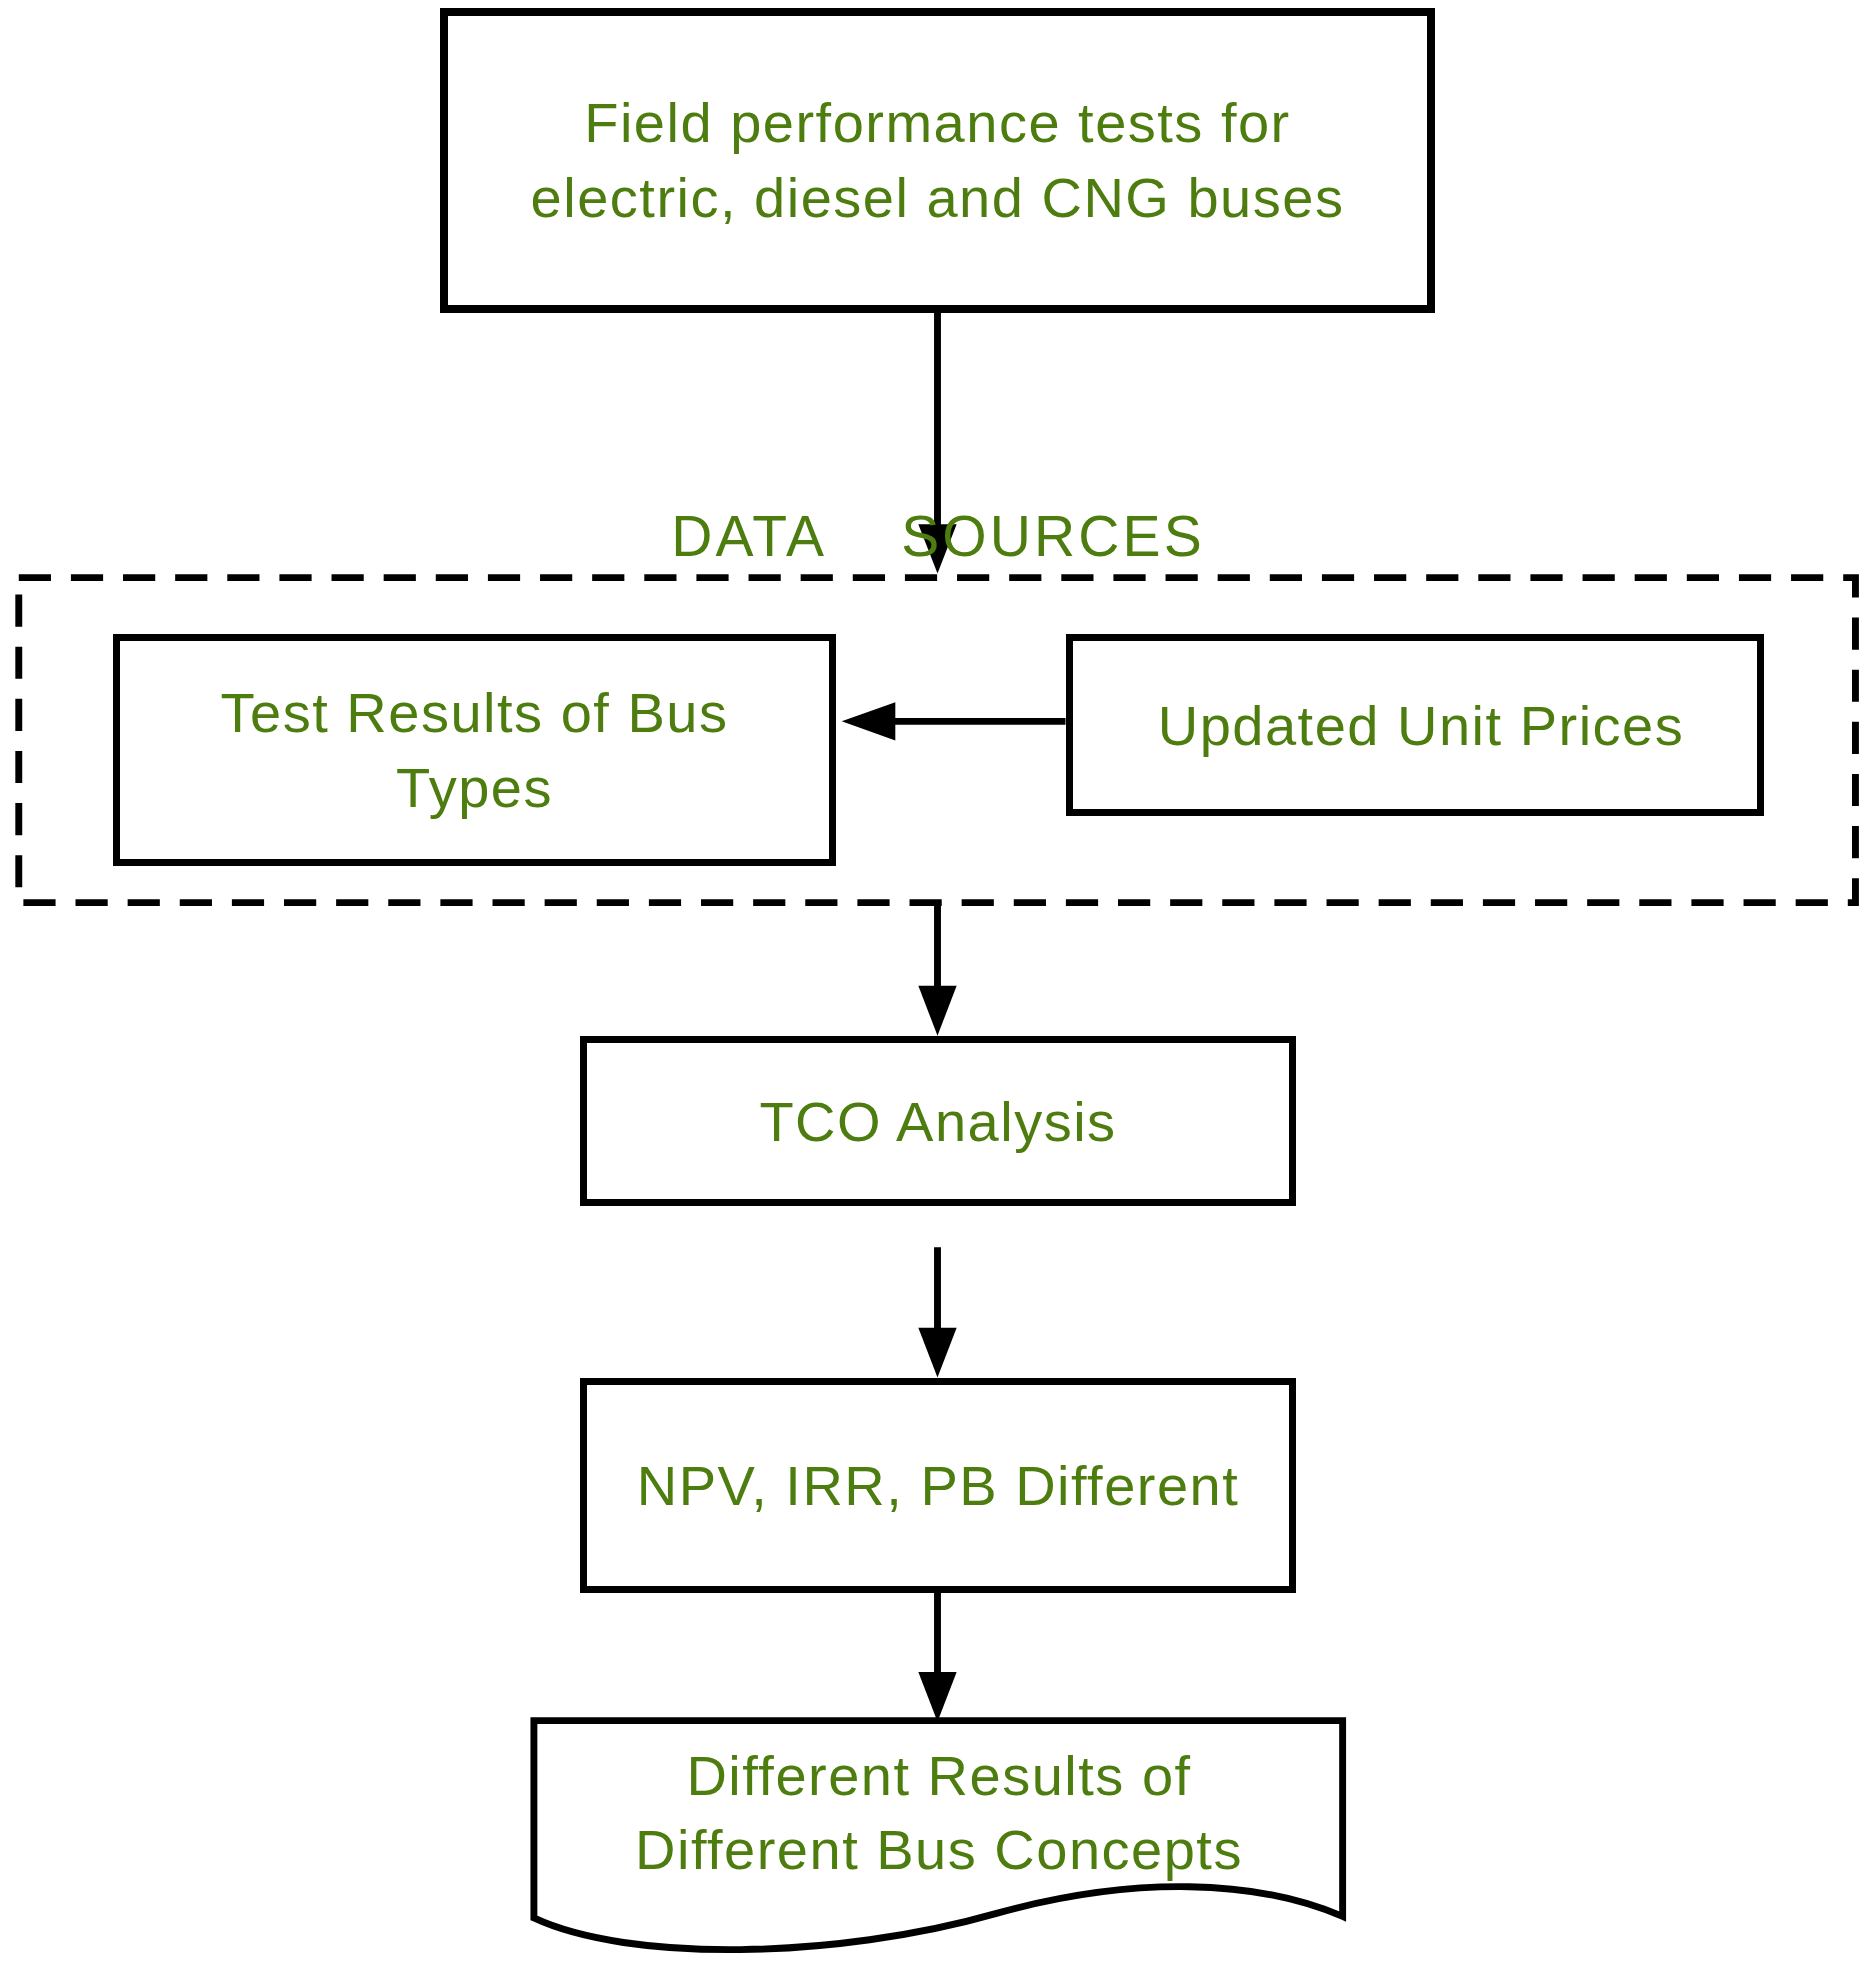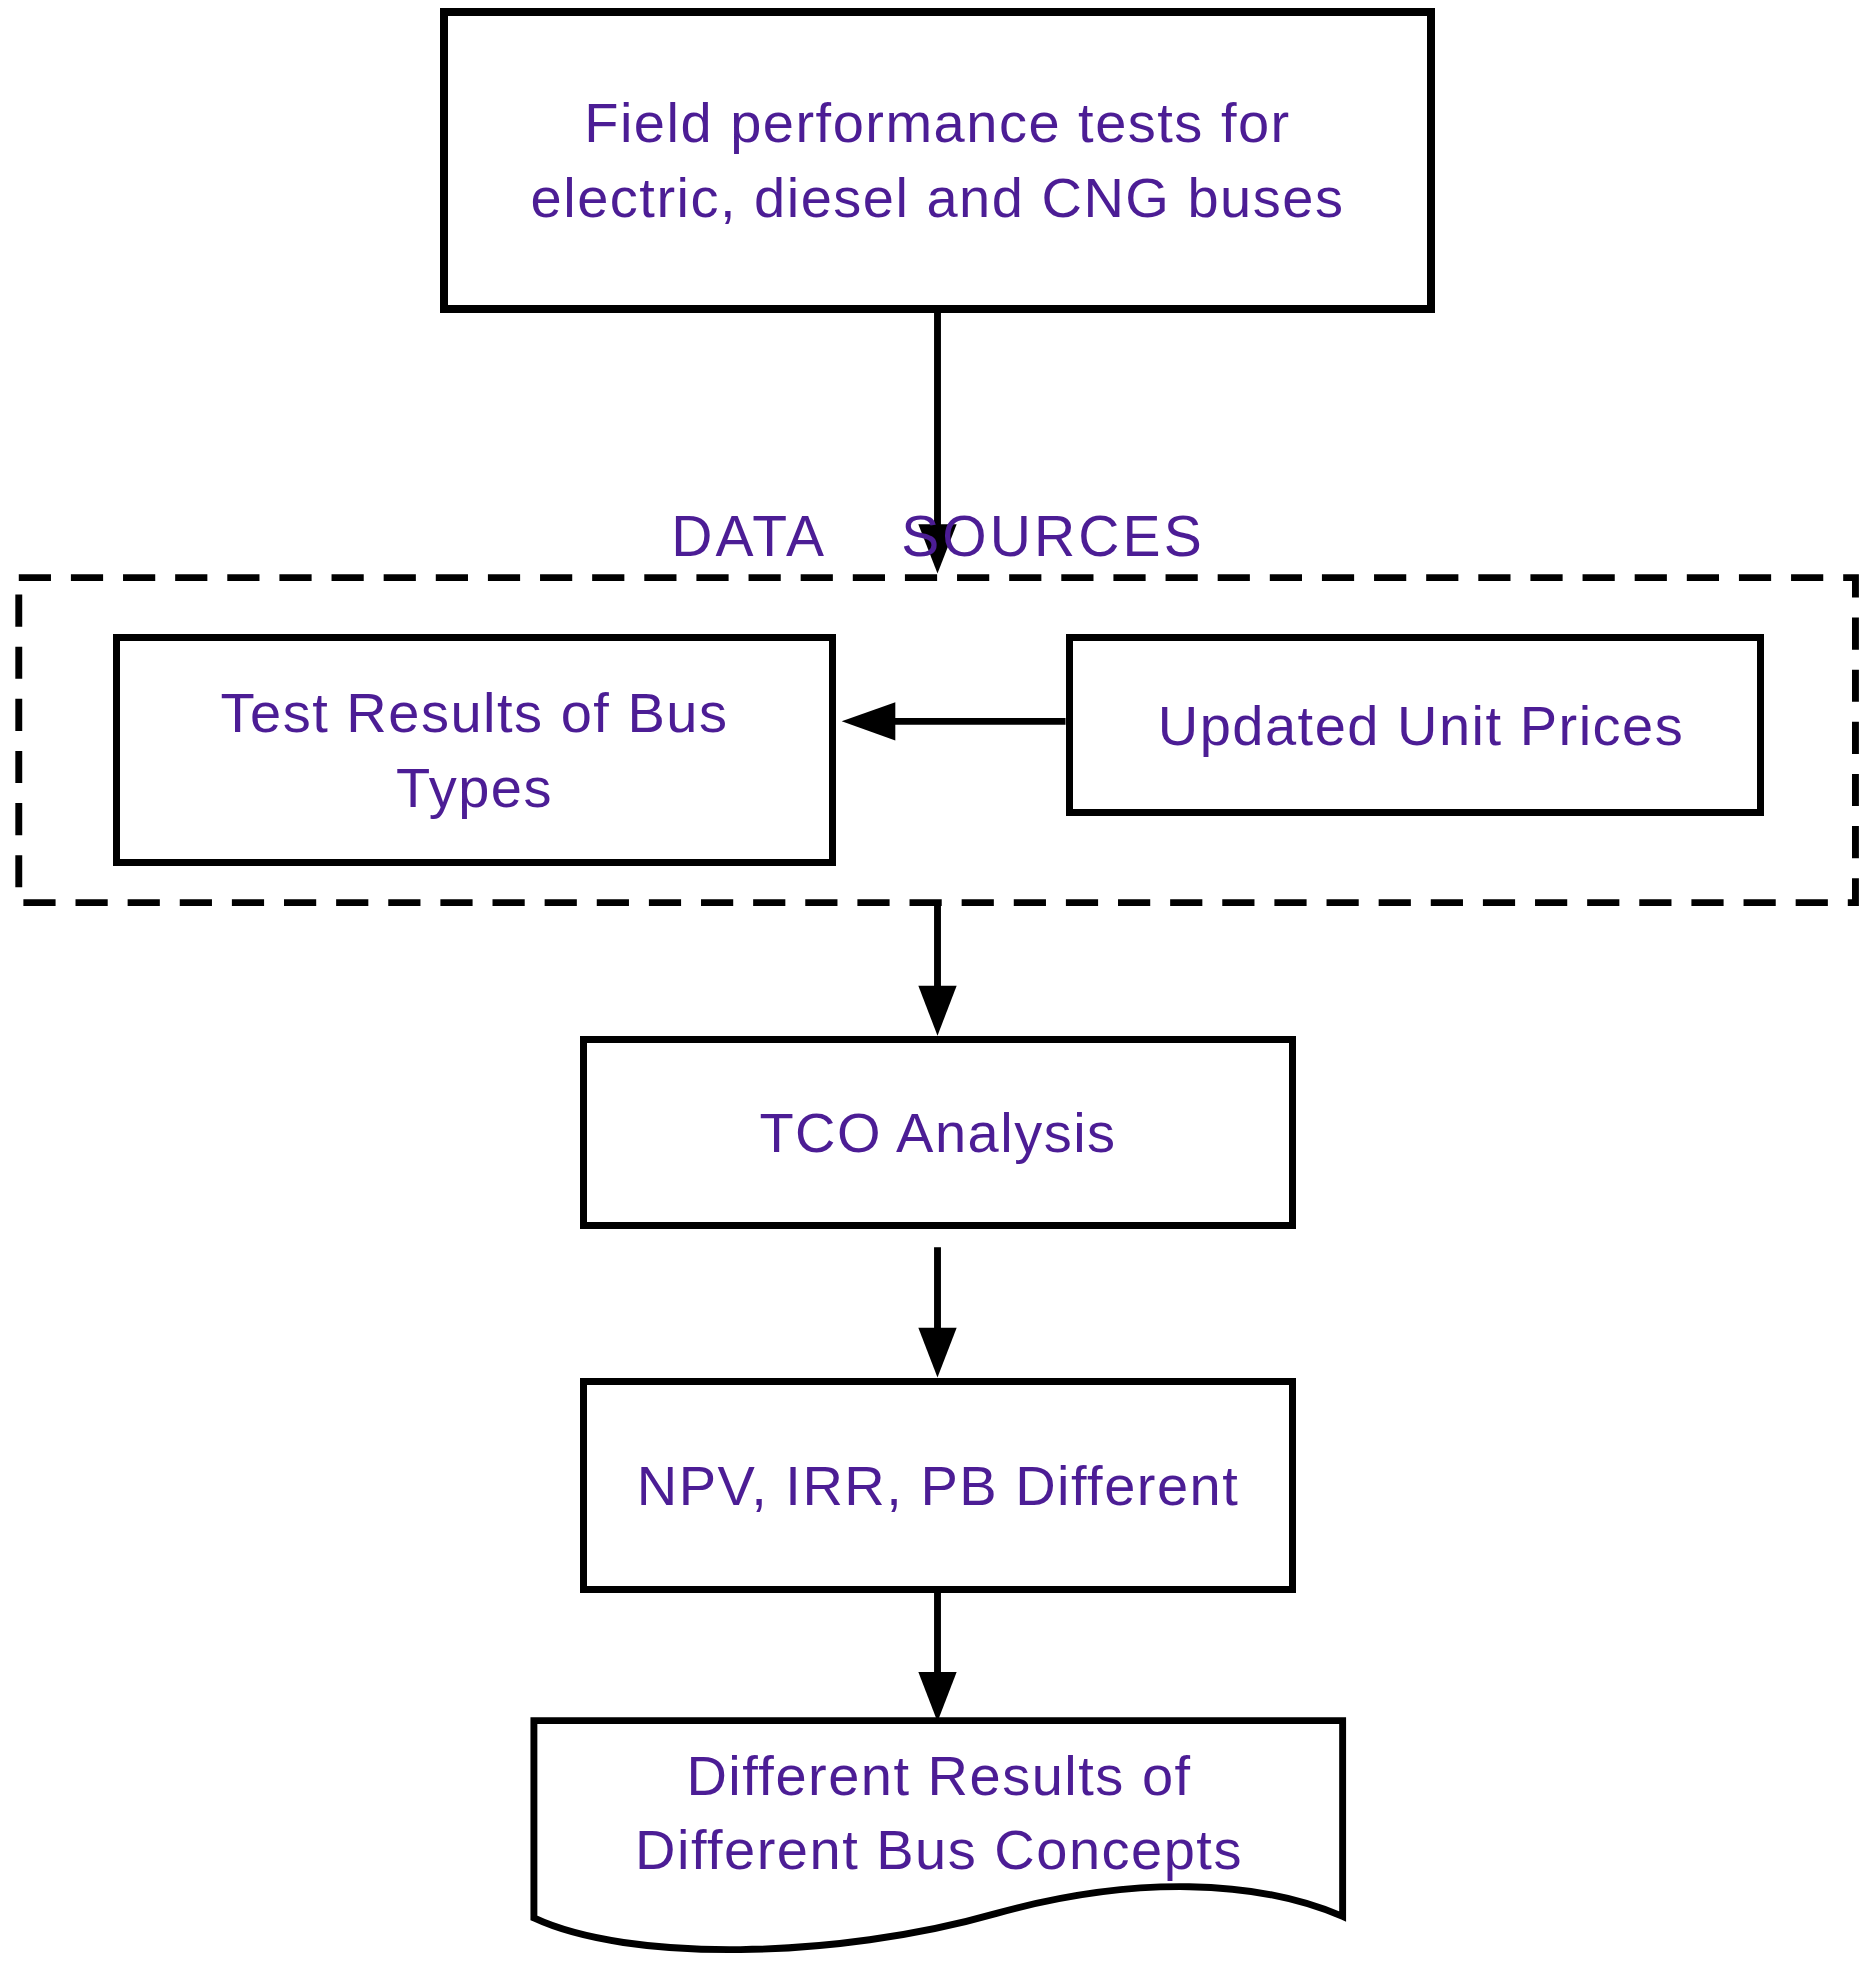--- a/index.html
+++ b/index.html
@@ -2,21 +2,21 @@
 <html style="font-size:12.3px"><head>
 <meta charset="utf-8">
 <style>
   html, body { margin: 0; padding: 0; background: #ffffff; }
   .canvas {
     position: relative;
     width: 1875px;
     height: 1964px;
     background: #ffffff;
     font-family: "Liberation Sans", sans-serif;
-    color: #4c1d95;
+    color: #4d7c0f;
     overflow: hidden;
   }
   .overlay {
     position: absolute;
     left: 0; top: 0;
     width: 1875px; height: 1964px;
     z-index: 1;
   }
   .box {
     position: absolute;
@@ -30,21 +30,21 @@
     text-align: center;
     font-size: 56px;
     line-height: 75px;
     letter-spacing: 1.5px;
     z-index: 2;
   }
   .box .line { display: block; white-space: nowrap; }
   .box-field   { left: 440px;  top: 7.7px;   width: 995px; height: 305px; border-width: 8.4px; }
   .box-test    { left: 113px;  top: 634px;  width: 723px;  height: 232px; }
   .box-prices  { left: 1066px; top: 634px;  width: 698px;  height: 182px; padding-left: 12px; }
-  .box-tco     { left: 580px;  top: 1036px; width: 716px;  height: 193px; }
+  .box-tco     { left: 580px;  top: 1036px; width: 716px;  height: 170px; }
   .box-npv     { left: 580px;  top: 1378px; width: 716px;  height: 215px; }
   .ds-label {
     position: absolute;
     left: 938px;
     top: 472px;
     transform: translateX(-50%);
     display: flex;
     gap: 74px;
     font-size: 57px;
     letter-spacing: 3.1px;

